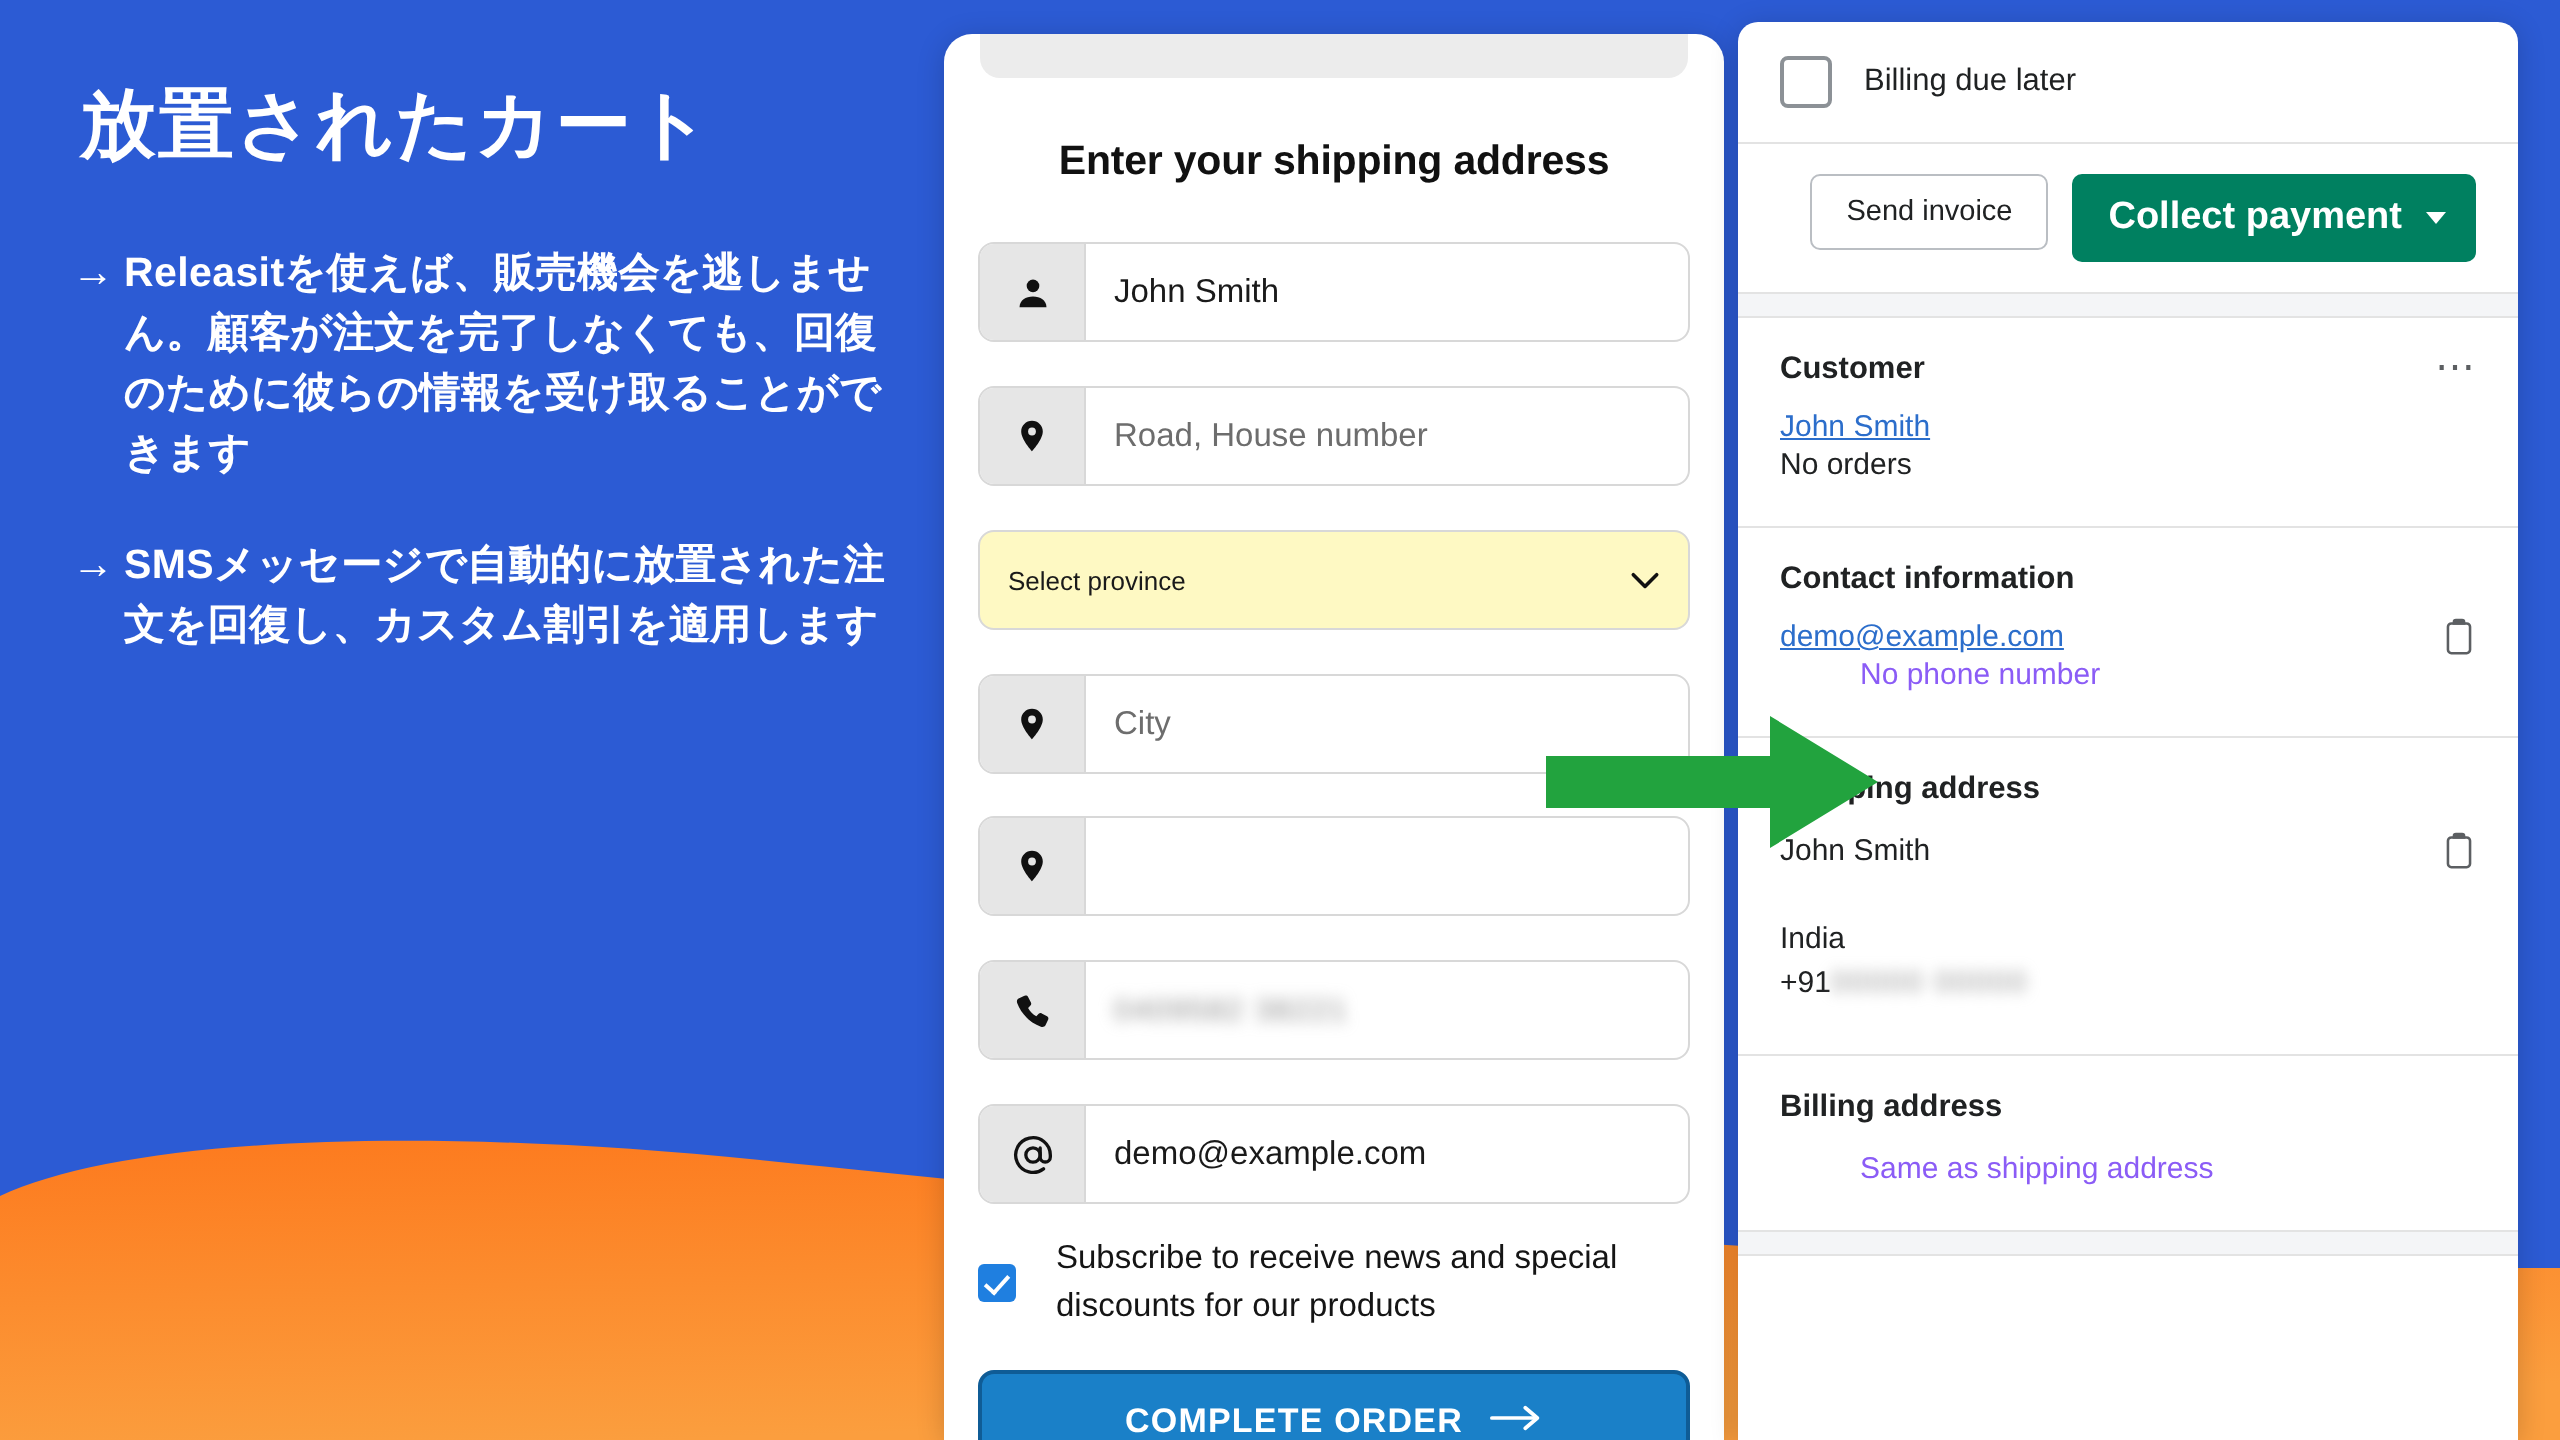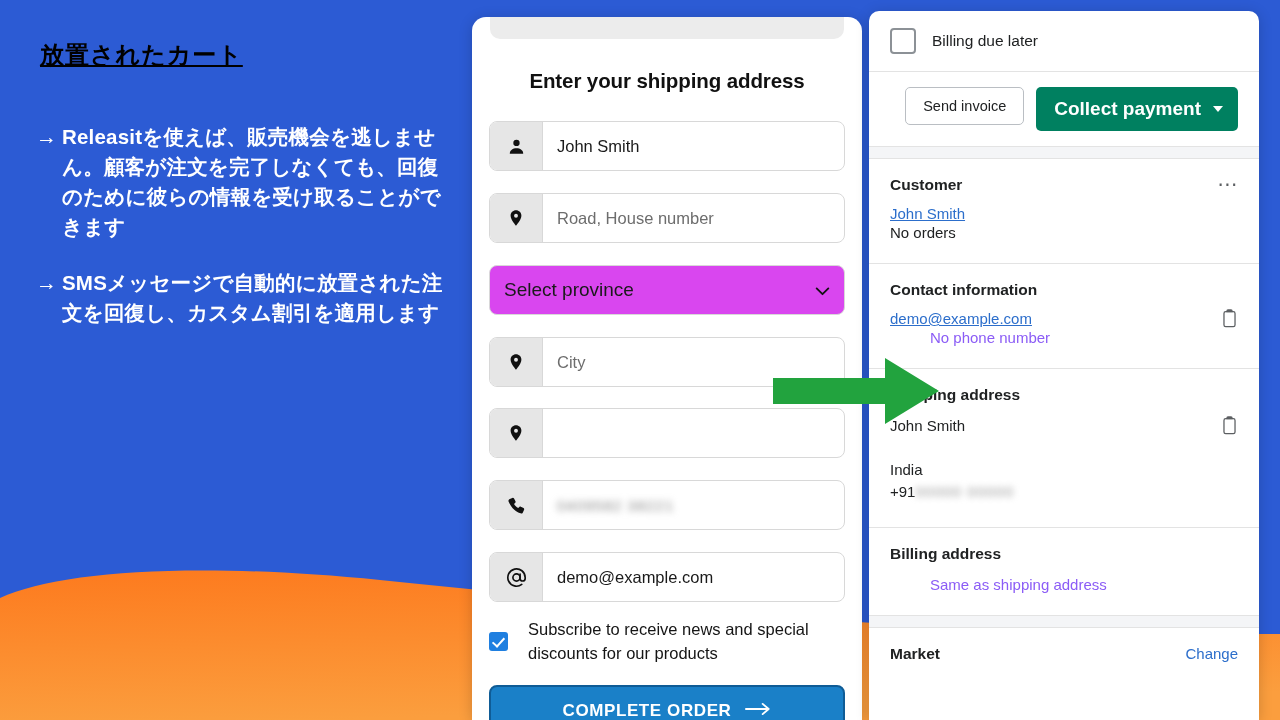--- a/index.html
+++ b/index.html
@@ -10,21 +10,21 @@
     -webkit-font-smoothing:antialiased;
   }
 
   
   #bg-wave{position:absolute;left:0;top:0;width:1280px;height:720px;z-index:0;pointer-events:none;}
 
   
   #promo{position:absolute;left:0;top:0;width:460px;height:720px;z-index:2;}
   #promo-title{
     position:absolute;left:40px;top:40px;width:400px;
-    color:#000000;font-size:24px;font-weight:bold;letter-spacing:1px;line-height:1.25;text-decoration:underline;
+    color:#ffffff;font-size:38px;font-weight:bold;letter-spacing:1px;line-height:1.25;
   }
   #promo-list{position:absolute;left:36px;top:122px;width:412px;}
   .promo-item{display:flex;align-items:flex-start;margin-bottom:26px;}
   .promo-arrow{
     color:#ffffff;font-size:21px;line-height:30px;width:26px;flex:0 0 26px;
     font-weight:400;
   }
   .promo-text{
     color:#ffffff;font-size:20.5px;font-weight:bold;line-height:30px;
     letter-spacing:0.2px;
@@ -59,24 +59,24 @@
     flex:1;display:flex;align-items:center;padding-left:14px;
     font-size:16.5px;color:#1a1a1a;
   }
   .field-value.ph{color:#6d6d6d;}
   .field-value.blurred{
     color:#888;filter:blur(3.6px);letter-spacing:1px;font-size:15px;
   }
 
   #select-province{
     position:absolute;left:17px;width:356px;height:50px;
-    border:1px solid #d8d8d8;border-radius:8px;background:#d946ef;
+    border:1px solid #d8d8d8;border-radius:8px;background:#fef9c3;
     display:flex;align-items:center;justify-content:space-between;
     padding:0 14px;box-sizing:border-box;
-    font-size:19px;color:#1a1a1a;
+    font-size:13px;color:#1a1a1a;
   }
 
   #subscribe-row{
     position:absolute;left:17px;top:600px;width:356px;display:flex;align-items:flex-start;
   }
   #subscribe-check{
     width:19px;height:19px;flex:0 0 19px;border-radius:3px;background:#1f7fe0;
     margin-top:15px;position:relative;
   }
   #subscribe-check:after{
@@ -318,21 +318,17 @@
     </div>
   </div>
   <div class="admin-sep"></div>
 
   <div class="admin-section">
     <h3>Billing address</h3>
     <div class="admin-muted">Same as shipping address</div>
   </div>
   <div class="admin-gap"></div>
 
-  <div class="admin-section">
-    <h3>Market</h3>
-    <span class="change-link">Change</span>
-  </div>
 </div>
 
 <svg id="green-arrow" width="170" height="78" viewBox="0 0 170 78">
   <path d="M0 26 H112 V6 L166 39 L112 72 V52 H0 Z" fill="#22a33e"></path>
 </svg>
 
 </body></html>

